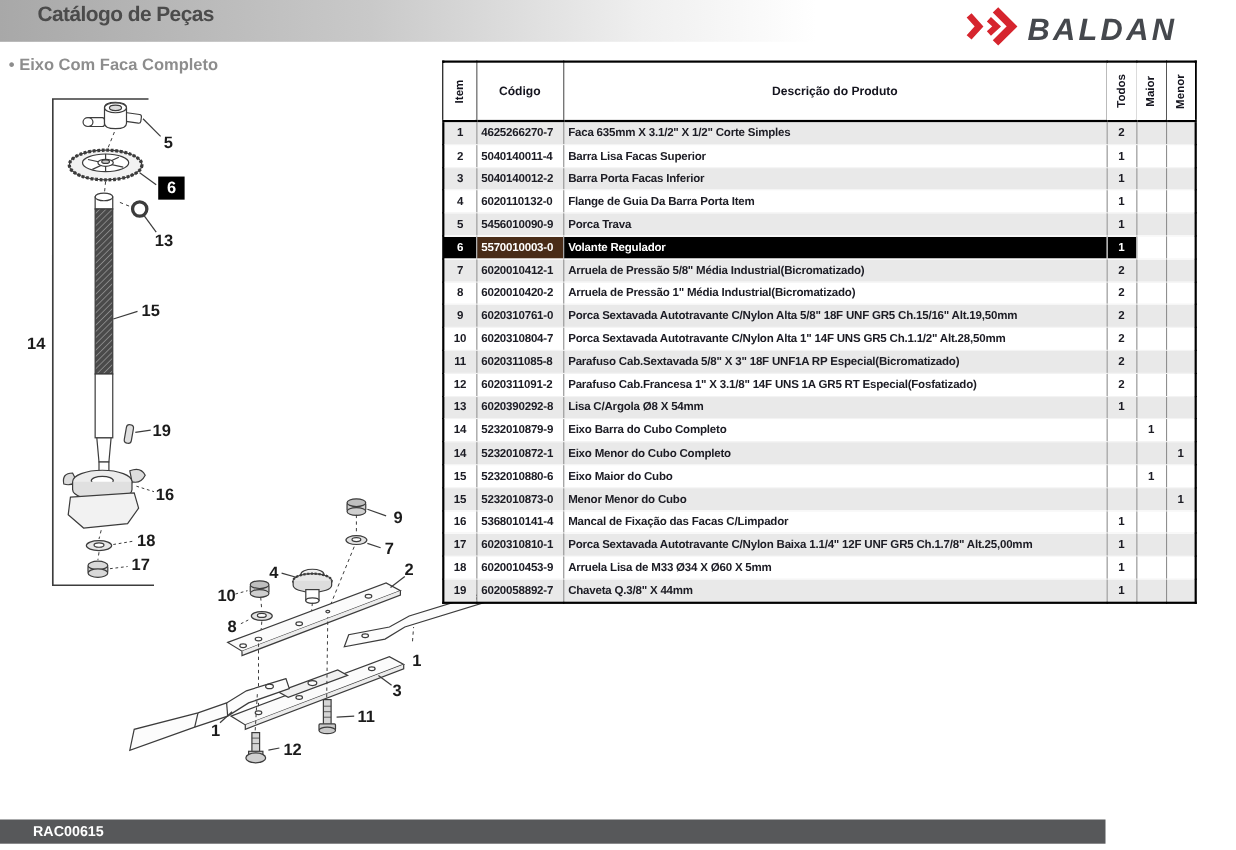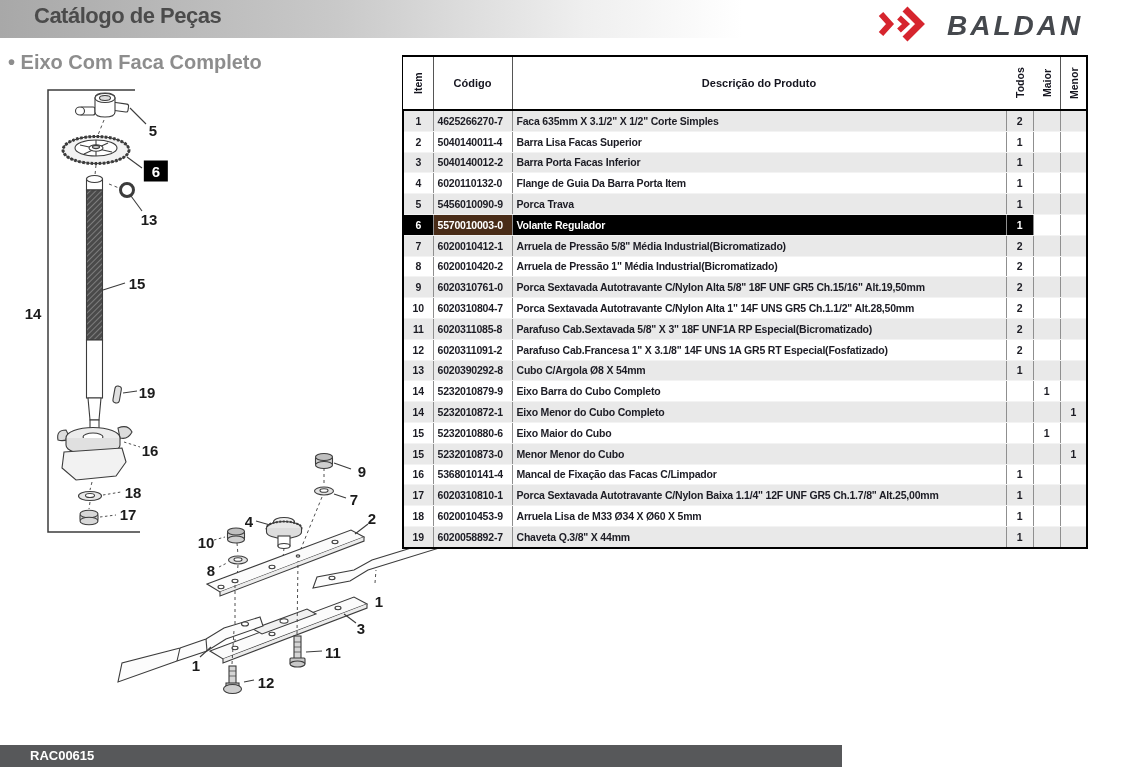--- a/index.html
+++ b/index.html
@@ -3,28 +3,28 @@
 <meta charset="utf-8">
 <style>
   html,body{margin:0;padding:0;}
   body{
     width:1124px;height:773px;position:relative;background:#ffffff;
     font-family:"Liberation Sans",sans-serif;overflow:hidden;
   }
   
   .title-band{position:absolute;left:0;top:0;width:1124px;height:38px;
     background:linear-gradient(90deg,#a8a8a8 0%,#c9c9c9 30%,#efefef 52%,#ffffff 66%);}
-  .page-title{position:absolute;left:34px;top:3px;font-size:22px;font-weight:bold;
+  .page-title{position:absolute;left:34px;top:3px;font-size:19px;font-weight:bold;
     color:#4b4b4b;letter-spacing:-0.5px;}
-  .logo{position:absolute;left:878px;top:5px;display:flex;align-items:center;gap:21px;}
+  .logo{position:absolute;left:878px;top:5px;display:flex;align-items:center;gap:8px;}
   .logo-text{font-size:28px;font-weight:bold;font-style:italic;color:#45484d;
     letter-spacing:3px;line-height:34px;}
-  .subtitle{position:absolute;left:8px;top:51px;font-size:20px;font-weight:bold;color:#8d8d8d;text-align:right;}
+  .subtitle{position:absolute;left:8px;top:51px;font-size:15px;font-weight:bold;color:#8d8d8d;text-align:right;}
   
-  .footer-bar{position:absolute;left:0;top:745px;width:842px;height:22px;background:#57585a;
+  .footer-bar{position:absolute;left:0;top:745px;width:1005px;height:22px;background:#57585a;
     color:#ffffff;font-weight:bold;font-size:13px;line-height:22px;padding-left:30px;box-sizing:border-box;}
   
   .parts-table{position:absolute;left:402px;top:55px;border-collapse:collapse;table-layout:fixed;
     border:2px solid #000;}
   .parts-table th{border:1px solid #555;border-bottom:2px solid #000;background:#fff;
     color:#15151f;font-weight:bold;vertical-align:middle;}
   .parts-table th.horiz{font-size:11px;text-align:center;height:46px;}
   .parts-table th.vert{writing-mode:vertical-rl;transform:rotate(180deg);font-size:10.5px;
     text-align:center;padding:3px 0;height:46px;}
   .parts-table td{border-left:1px solid #8f8f8f;border-right:1px solid #8f8f8f;
@@ -342,21 +342,21 @@
         <td class="item center">12</td>
         <td class="codigo">6020311091-2</td>
         <td class="descricao">Parafuso Cab.Francesa 1" X 3.1/8" 14F UNS 1A GR5 RT Especial(Fosfatizado)</td>
         <td class="todos center">2</td>
         <td class="maior center"></td>
         <td class="menor center"></td>
       </tr>
       <tr class="odd">
         <td class="item center">13</td>
         <td class="codigo">6020390292-8</td>
-        <td class="descricao">Cubo C/Argola Ø8 X 54mm</td>
+        <td class="descricao">Lisa C/Argola Ø8 X 54mm</td>
         <td class="todos center">1</td>
         <td class="maior center"></td>
         <td class="menor center"></td>
       </tr>
       <tr class="even">
         <td class="item center">14</td>
         <td class="codigo">5232010879-9</td>
         <td class="descricao">Eixo Barra do Cubo Completo</td>
         <td class="todos center"></td>
         <td class="maior center">1</td>

